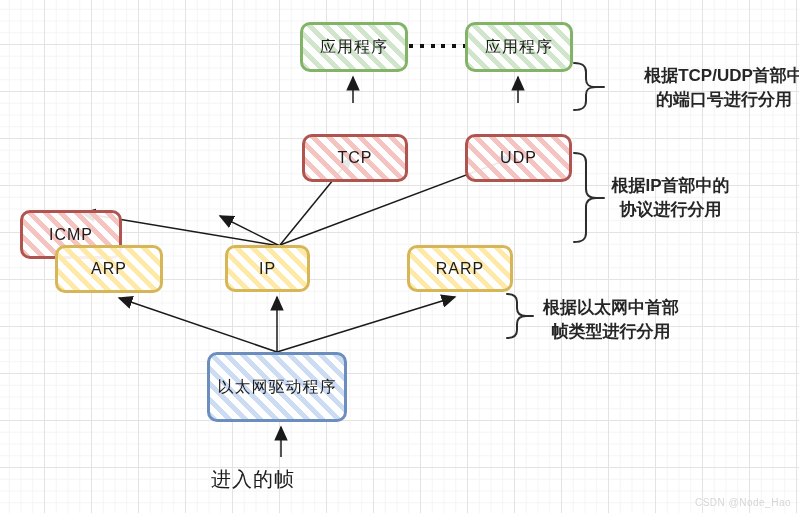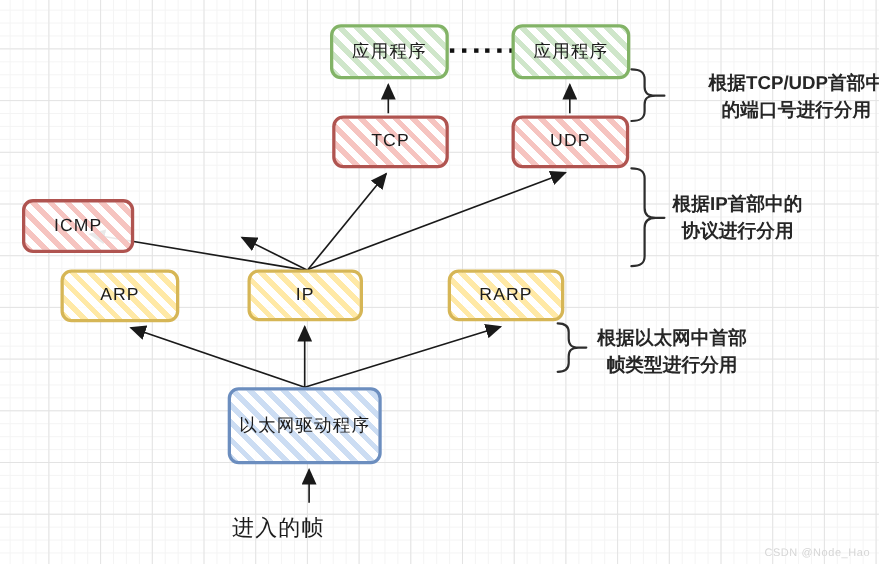--- a/index.html
+++ b/index.html
@@ -27,21 +27,21 @@
     border:3px solid;
     border-radius:10px;
     display:flex;align-items:center;justify-content:center;
     font-size:16px;font-weight:500;color:#1c1c1c;
     letter-spacing:1px;
     z-index:3;
   }
   .node.green{border-color:#82b366;
     background:repeating-linear-gradient(45deg,#cfe6ca 0 5px,rgba(255,255,255,.9) 5px 11px);}
   .node.red{border-color:#b05450;
-    background:repeating-linear-gradient(45deg,#f6c4c0 0 5px,rgba(255,255,255,.9) 5px 11px);}
+    background:repeating-linear-gradient(45deg,#f6c4c0 0 5px,rgba(255,255,255,.9) 5px 11px);margin-top:29px;}
   .node.yellow{border-color:#d6b656;
     background:repeating-linear-gradient(45deg,#ffe9a6 0 5px,rgba(255,255,255,.9) 5px 11px);}
   .node.blue{border-color:#6c8ebf;
     background:repeating-linear-gradient(45deg,#ccddf3 0 5px,rgba(255,255,255,.9) 5px 11px);}
 
   .annotation{
     position:absolute;z-index:3;
     font-size:17px;font-weight:600;color:#262626;
     line-height:24px;text-align:center;
   }
@@ -60,21 +60,21 @@
     font-size:10px;color:#d6d6d6;letter-spacing:.5px;
   }
   
   #n-app1{left:300px;top:22px;width:108px;height:50px;}
   #n-app2{left:465px;top:22px;width:108px;height:50px;}
   #n-tcp {left:302px;top:105px;width:106px;height:48px;}
   #n-udp {left:465px;top:105px;width:107px;height:48px;}
   #n-icmp{left:20px; top:181px;width:102px;height:49px;}
   #n-igmp{left:160px;top:163px;width:108px;height:49px;}
   #n-arp {left:55px; top:245px;width:108px;height:48px;}
-  #n-ip  {left:225px;top:245px;width:105px;height:47px;}
+  #n-ip  {left:225px;top:245px;width:85px;height:47px;}
   #n-rarp{left:407px;top:245px;width:106px;height:47px;}
   #n-eth {left:207px;top:352px;width:140px;height:70px;}
   #ann-1{left:624px;top:64px;width:200px;}
   #ann-2{left:578px;top:174px;width:185px;}
   #ann-3{left:526px;top:296px;width:170px;}
   #lbl-frame{left:211px;top:466px;width:140px;}
 </style>
 </head>
 <body>
 

